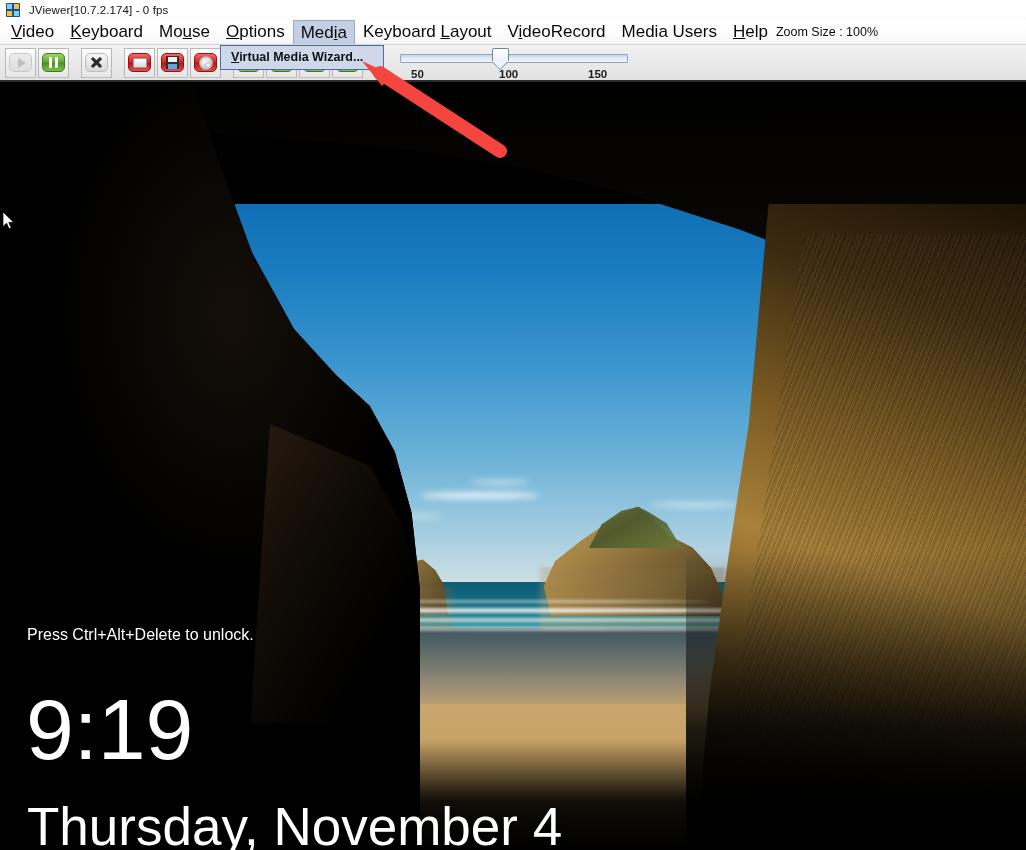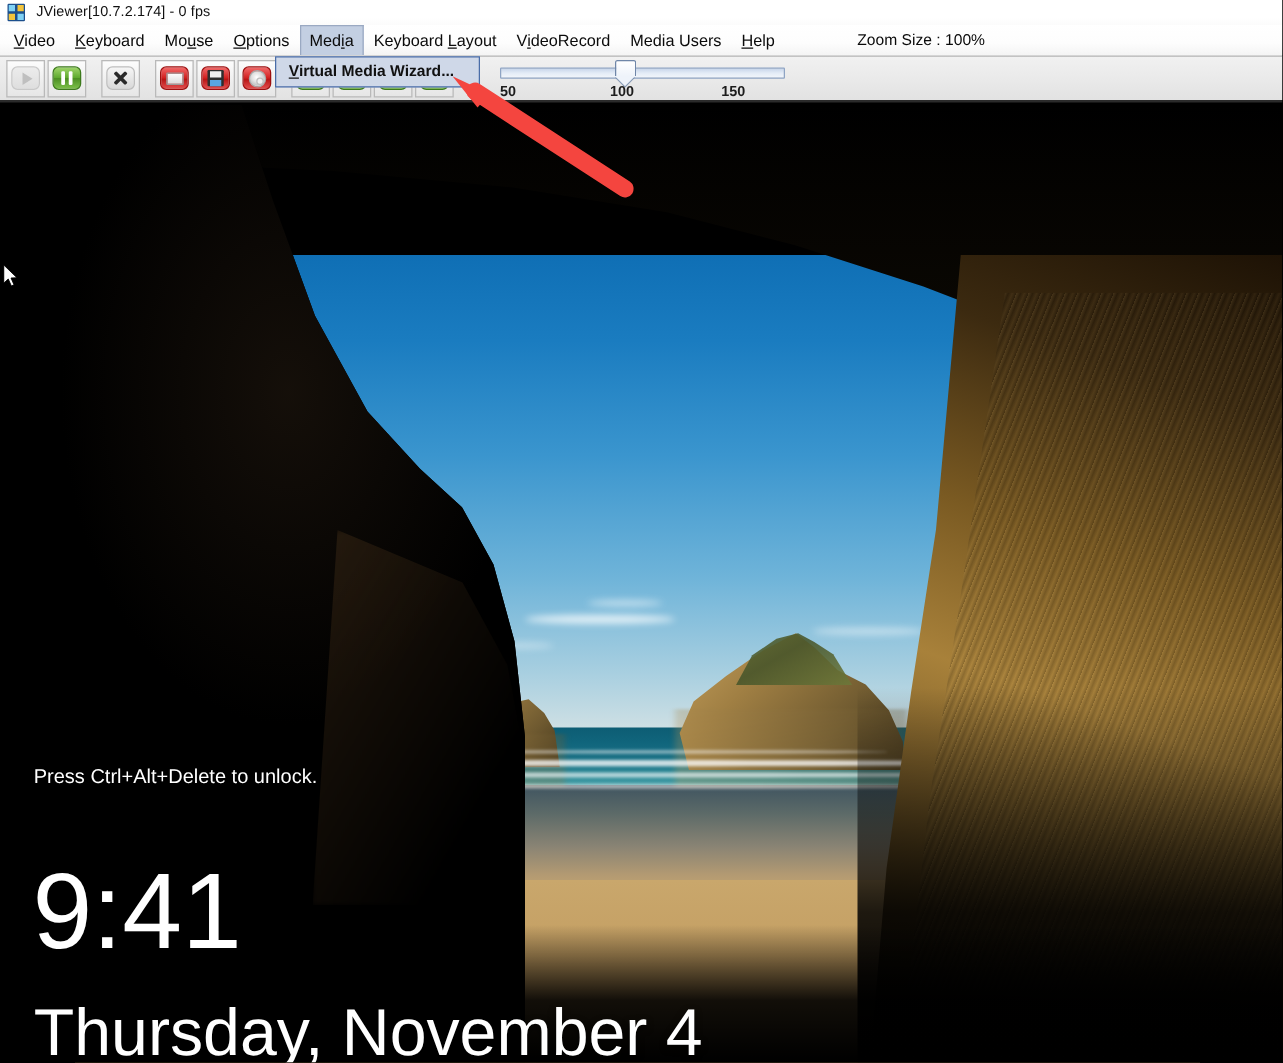--- a/index.html
+++ b/index.html
@@ -63,21 +63,21 @@
     height: 25px;
     background: linear-gradient(to bottom, #ffffff 0%, #fdfdfd 60%, #f4f4f4 100%);
     border-bottom: 1px solid #d4d4d4;
     display: flex;
     align-items: stretch;
   }
   .menu-item {
     display: flex;
     align-items: center;
     padding: 0 8px;
-    font-size: 13px;
+    font-size: 17px;
     color: #0a0a0a;
     white-space: nowrap;
     cursor: default;
     height: 24px;
     margin-top: 0px;
   }
   .menu-item:first-child { margin-left: 3px; }
   .menu-item.selected {
     background: #c3cfe2;
     border: 1px solid #9aa9c2;
@@ -273,21 +273,21 @@
   .slider-thumb .tip {
     width: 0; height: 0;
     margin-left: 0px;
     border-left: 8.5px solid transparent;
     border-right: 8.5px solid transparent;
     border-top: 8px solid #eef3fa;
     filter: drop-shadow(0 1px 0 #6f86a8);
   }
   .slider-ticks {
     position: absolute;
-    left: 5px; top: 22px;
+    left: 16px; top: 22px;
     width: 248px;
     height: 14px;
   }
   .slider-ticks span {
     position: absolute;
     font-size: 11.5px;
     color: #1c1c1c;
     font-weight: bold;
   }
   .tick-50  { left: 5px; }
@@ -479,21 +479,21 @@
     position: absolute;
     left: 0; bottom: 0;
     width: 1026px; height: 110px;
     background: linear-gradient(to bottom, rgba(0,0,0,0) 0%, rgba(0,0,0,0.9) 55%, #000 100%);
   }
 
   
   .lock-hint {
     position: absolute;
     left: 27px;
-    top: 529px;
+    top: 542px;
     font-size: 16px;
     color: #ffffff;
     text-shadow: 0 1px 3px rgba(0,0,0,0.85);
     white-space: nowrap;
   }
   .lock-time {
     position: absolute;
     left: 26px;
     top: 602px;
     font-size: 86px;
@@ -706,21 +706,21 @@
       <div class="wall-top"></div>
       <div class="wall-right"></div>
       <div class="wall-right-tex"></div>
       <div class="wall-left"></div>
       <div class="wall-left-lit"></div>
       <div class="wall-right-dark"></div>
       <div class="floor-dark"></div>
     </div>
 
     <div class="lock-hint">Press Ctrl+Alt+Delete to unlock.</div>
-    <div class="lock-time">9:41</div>
+    <div class="lock-time">9:19</div>
     <div class="lock-date">Thursday, November 4</div>
 
   </div>
 
   <svg class="cursor" viewBox="0 0 12 19">
     <polygon points="0,0 0,14.5 3.6,11.2 6.1,16.8 8.2,15.8 5.8,10.4 10.6,10.2" fill="#ffffff" stroke="#000000" stroke-width="0.7"></polygon>
   </svg>
 
   <svg class="annot-arrow" viewBox="0 0 145 105">
     <g>

